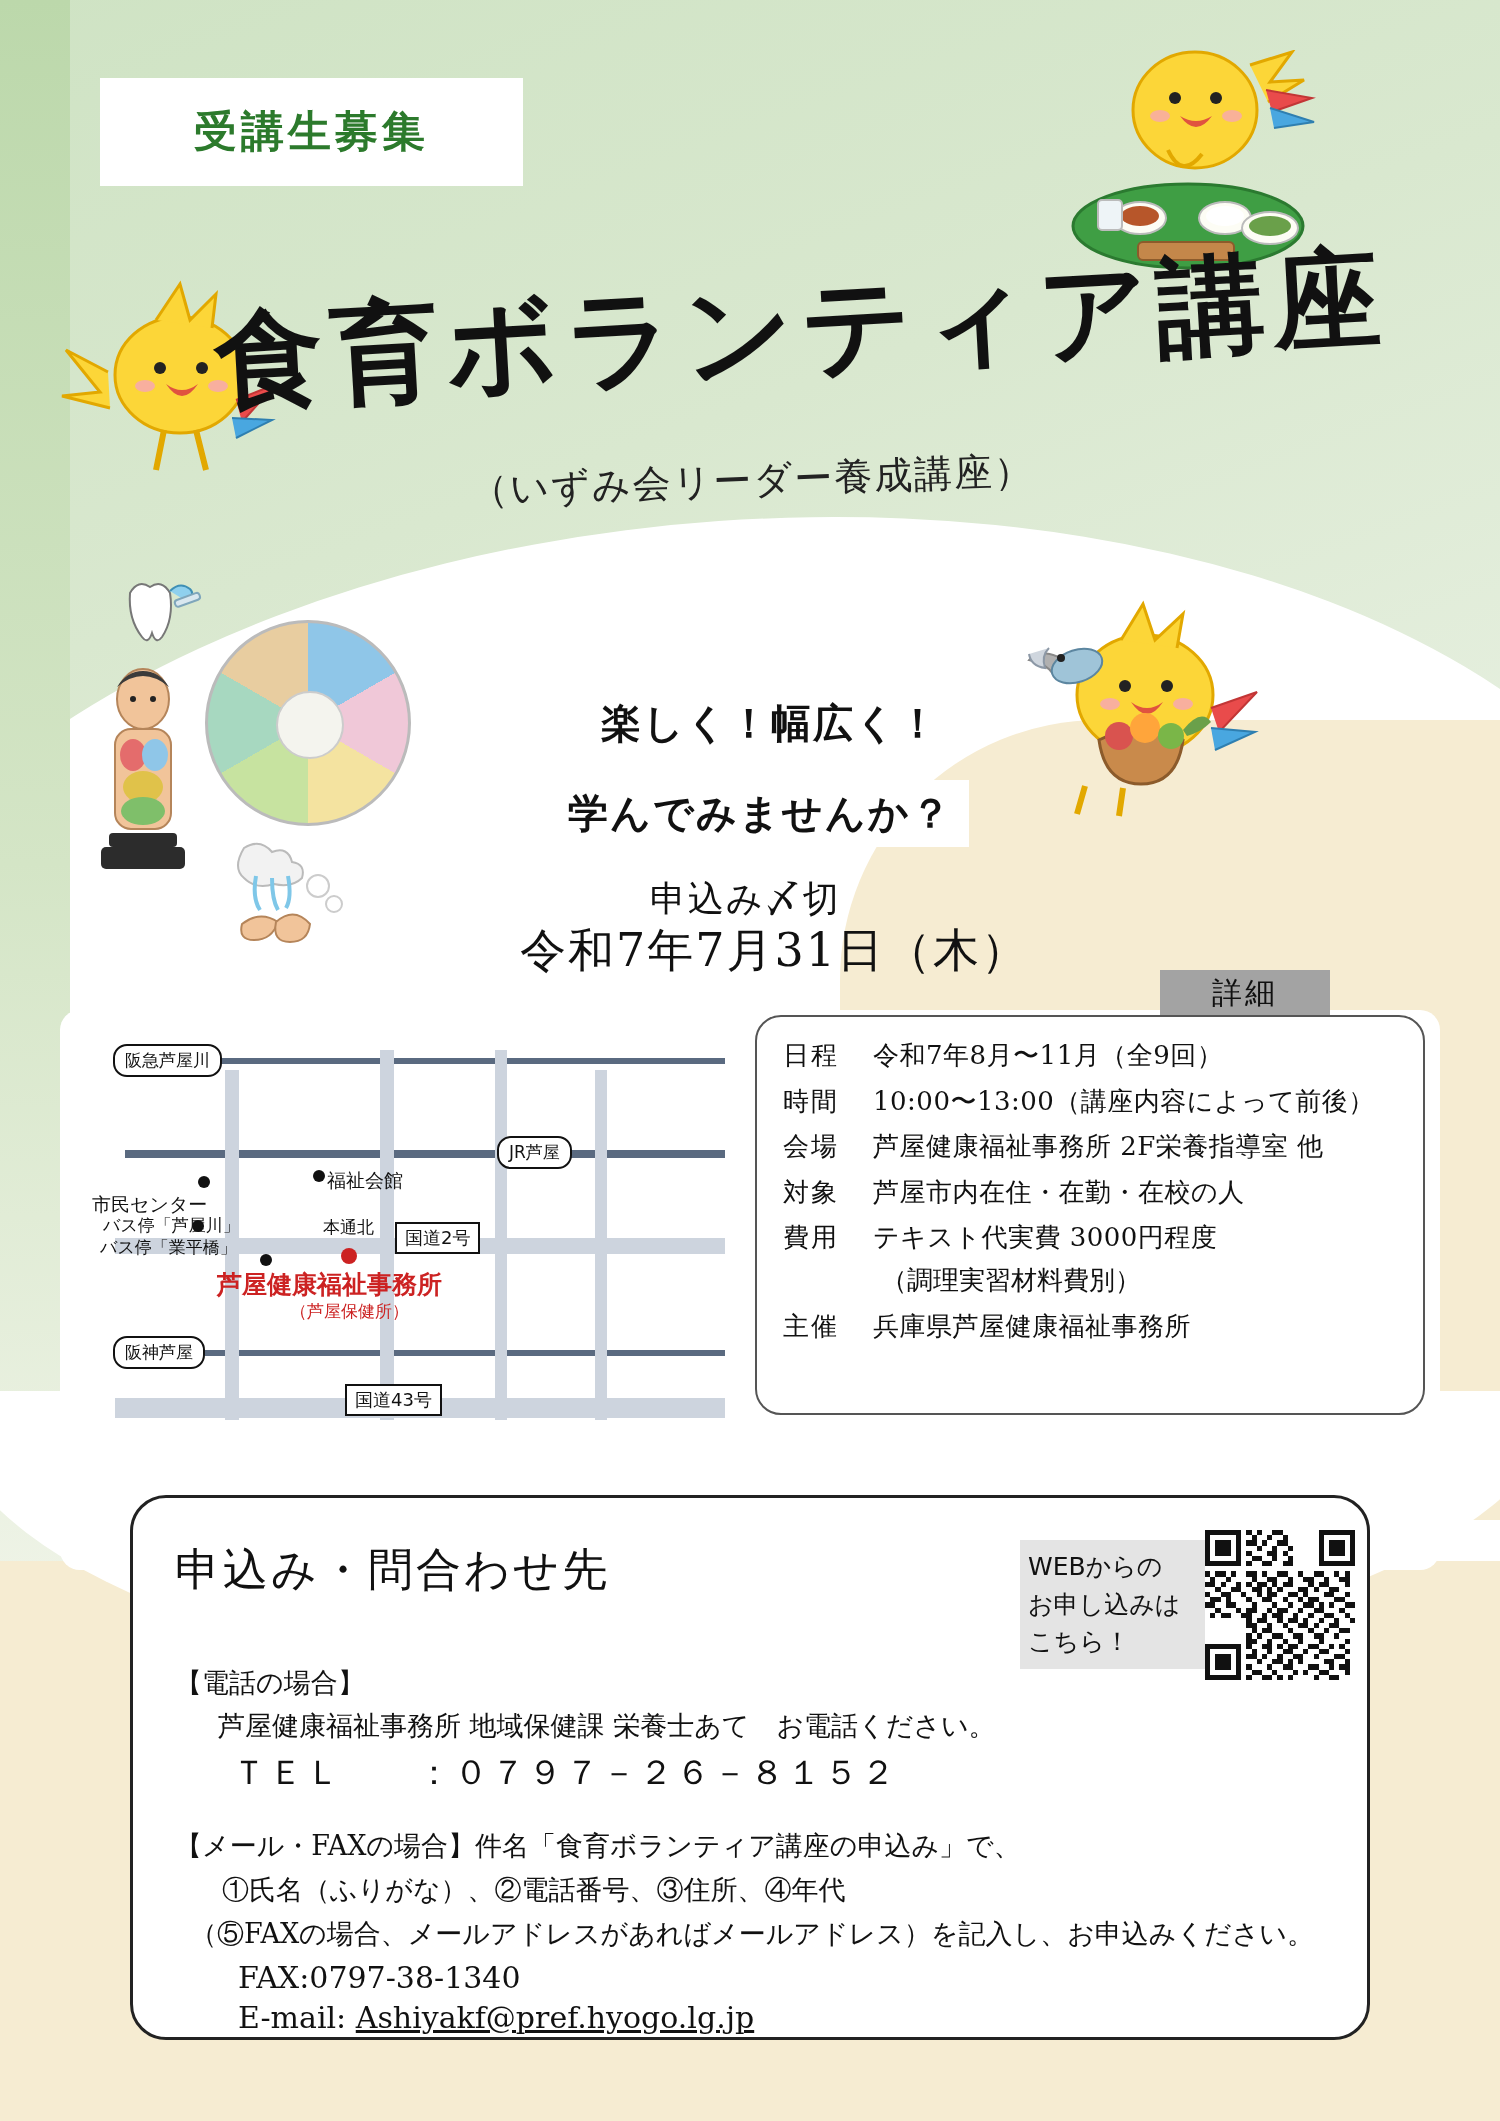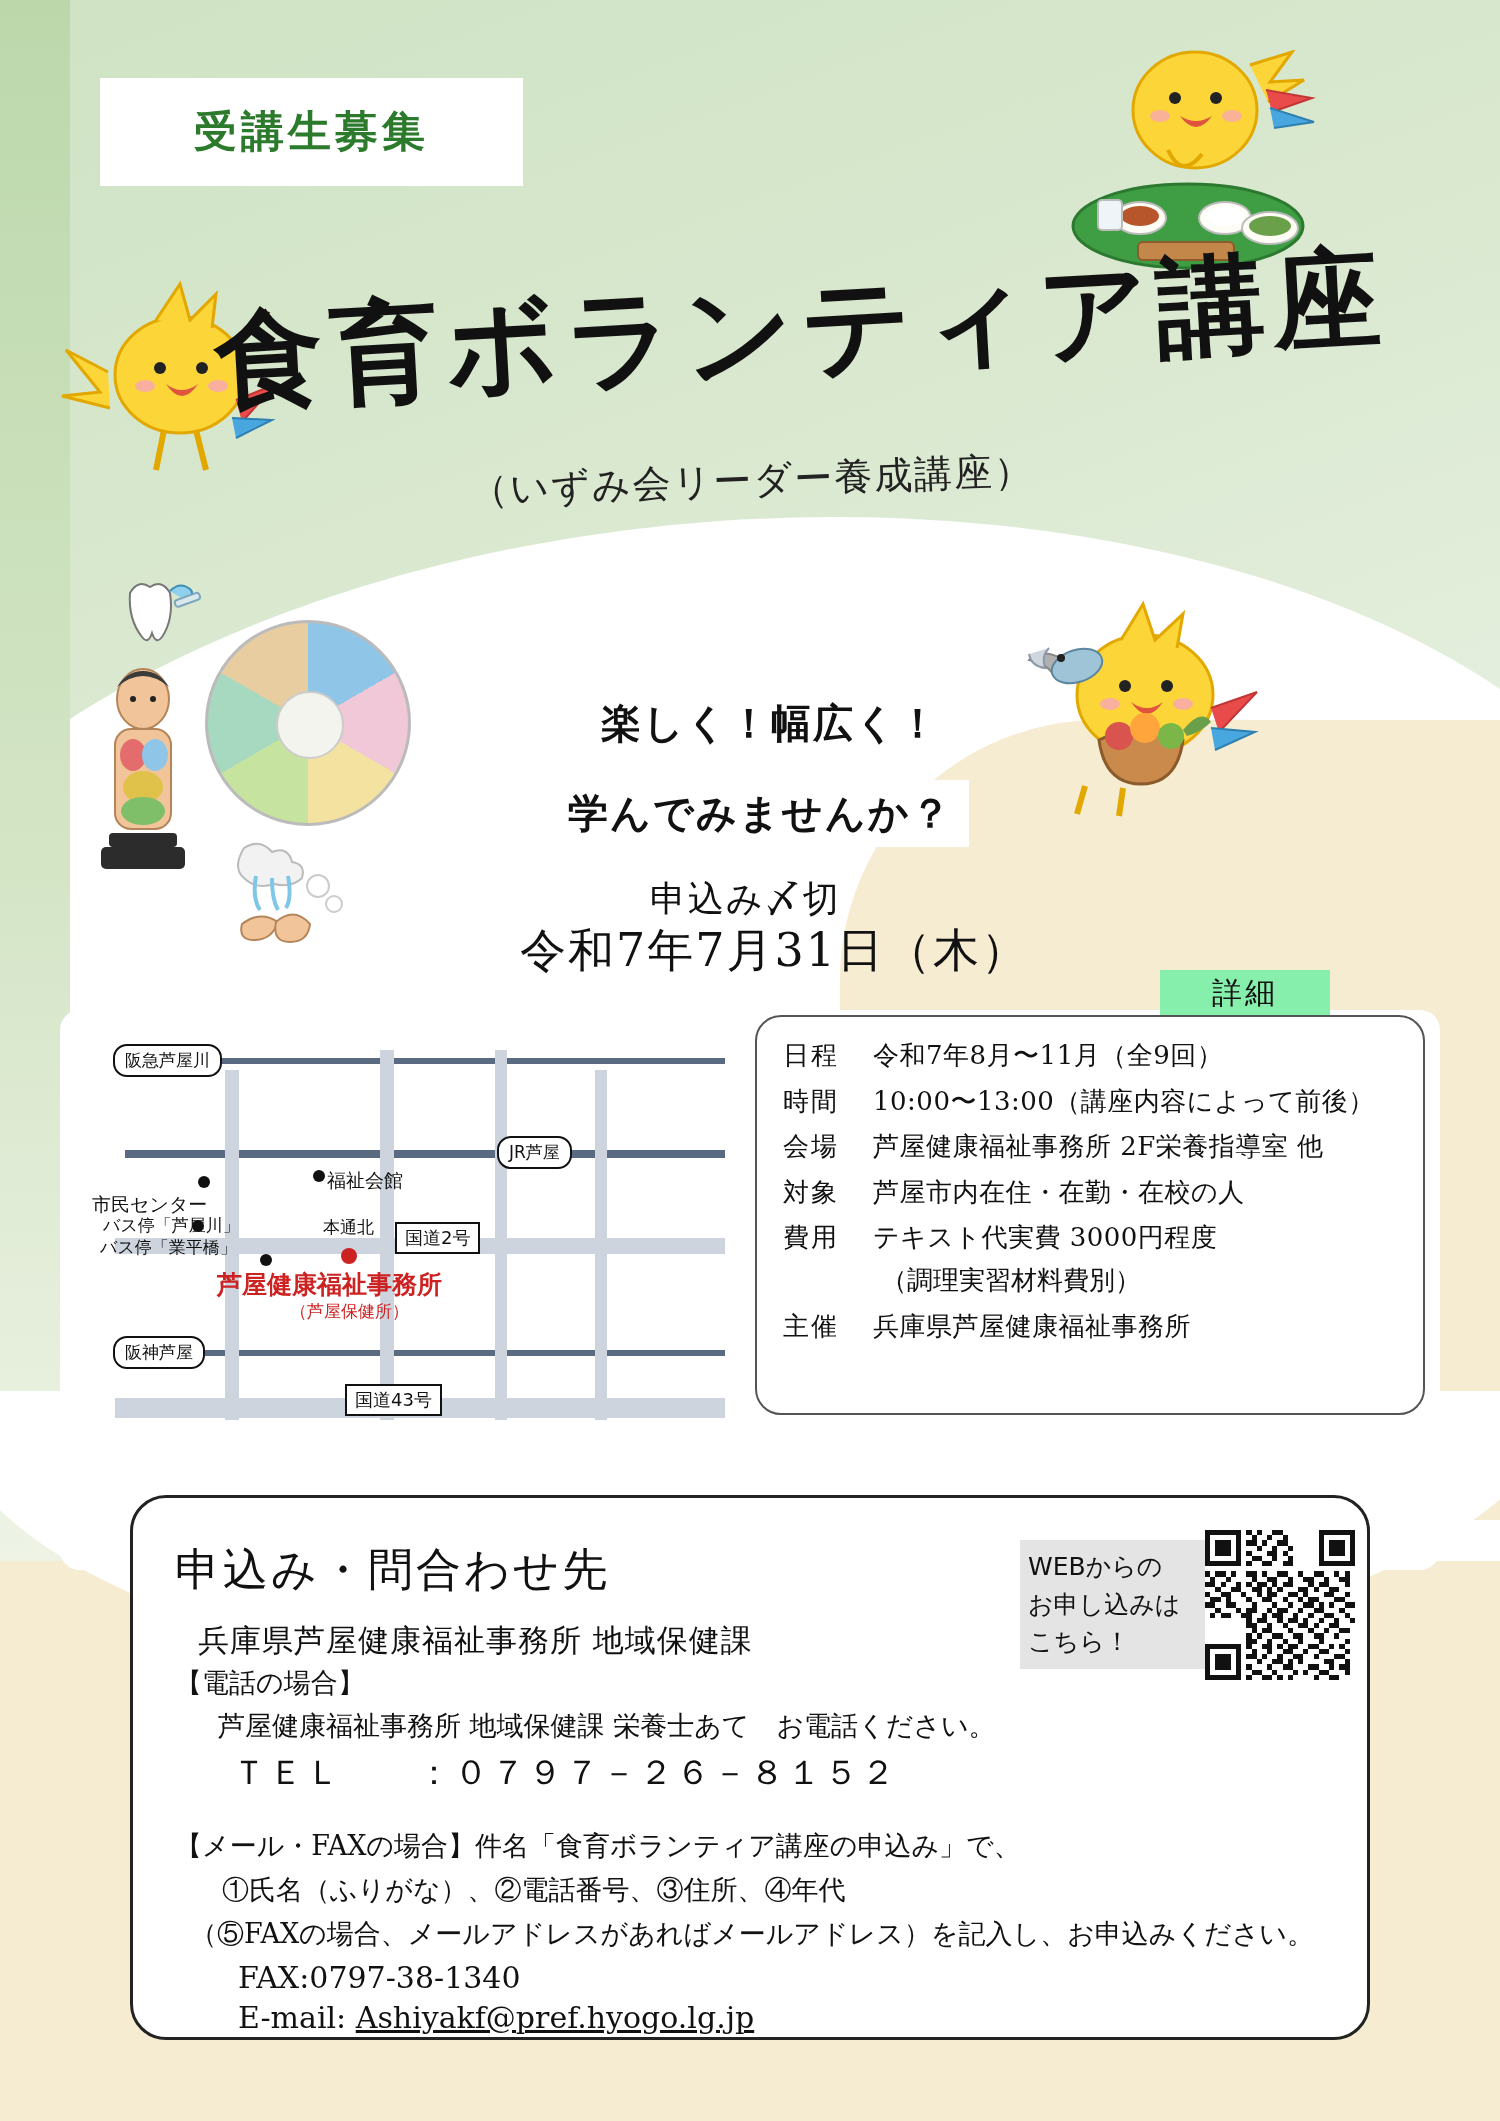--- a/index.html
+++ b/index.html
@@ -144,21 +144,21 @@
     letter-spacing: 2px;
     font-family: "DejaVu Serif", "Liberation Serif", serif;
     white-space: nowrap;
   }
 
   
   .details-tab {
     position: absolute;
     left: 1160px; top: 970px;
     width: 170px; height: 46px;
-    background: #86efac;
+    background: #a3a3a3;
     display: flex; align-items: center; justify-content: center;
     font-size: 30px;
     color: #111;
     font-family: "DejaVu Serif", "Liberation Serif", serif;
     letter-spacing: 3px;
   }
   .details-box {
     position: absolute;
     left: 755px; top: 1015px;
     width: 670px; height: 400px;
@@ -533,21 +533,20 @@
 
     <div class="map-roadlabel" style="left:300px; top:212px;">国道2号</div>
     <div class="map-roadlabel" style="left:250px; top:374px;">国道43号</div>
 
     <div class="map-office" style="left:122px; top:258px;">芦屋健康福祉事務所</div>
     <div class="map-office-sub" style="left:195px; top:290px;">（芦屋保健所）</div>
   </div>
 
   <div class="contact-card"></div>
   <div class="contact-title">申込み・問合わせ先</div>
-  <div class="contact-org">兵庫県芦屋健康福祉事務所 地域保健課</div>
   <div class="contact-line" style="left:175px; top:1665px;">【電話の場合】</div>
   <div class="contact-line" style="left:218px; top:1708px;">芦屋健康福祉事務所 地域保健課 栄養士あて　お電話ください。</div>
   <div class="tel-line">ＴＥＬ　　：０７９７－２６－８１５２</div>
   <div class="contact-line" style="left:175px; top:1828px;">【メール・FAXの場合】件名「食育ボランティア講座の申込み」で、</div>
   <div class="contact-line" style="left:190px; top:1916px;">（⑤FAXの場合、メールアドレスがあればメールアドレス）を記入し、お申込みください。</div>
   <div class="contact-line" style="left:222px; top:1872px;">①氏名（ふりがな）、②電話番号、③住所、④年代</div>
   <div class="contact-line" style="left:238px; top:1960px; font-size:30px;">FAX:0797-38-1340</div>
   <div class="mail-link">
     <span>E-mail: </span><u>Ashiyakf@pref.hyogo.lg.jp</u>
   </div>

